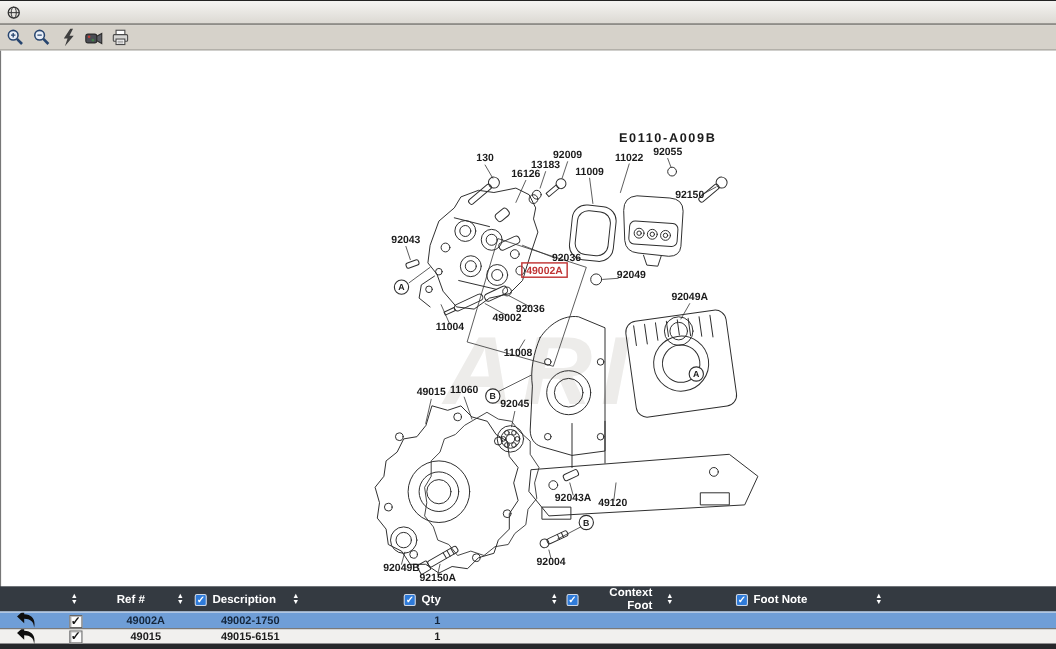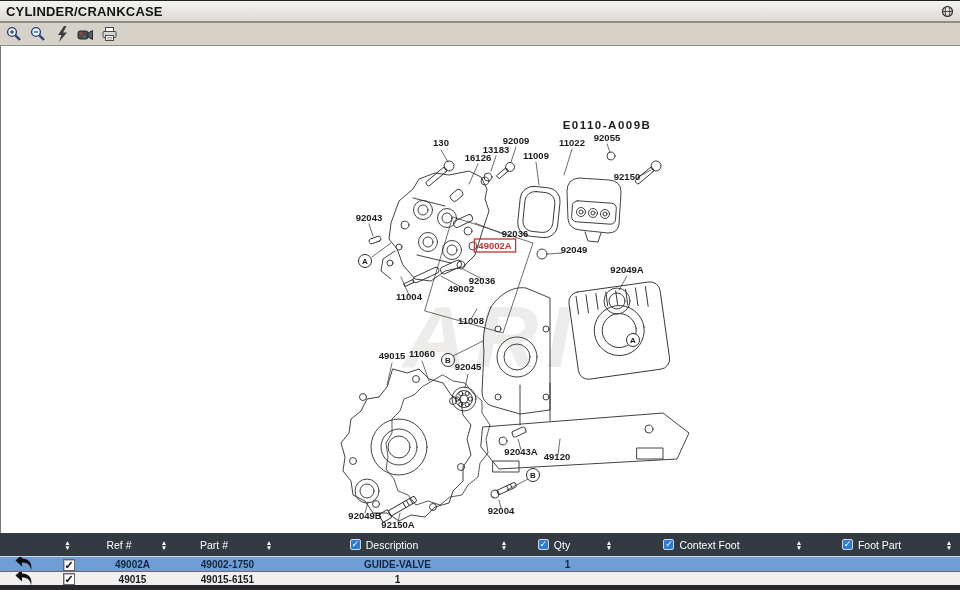--- a/index.html
+++ b/index.html
@@ -42,21 +42,21 @@
   }
   svg text.wm{
     font-family:"Liberation Sans",sans-serif;font-size:88px;font-weight:bold;
     font-style:italic;fill:#edecea;text-anchor:middle;letter-spacing:8px;
   }
   
   .ptable{position:absolute;left:0;right:0;bottom:0;}
   .thead{
     display:grid;grid-template-columns:90px 85px 105px 235px 105px 190px 150px;
     background:#343a41;height:23px;align-items:center;color:#fff;
-    font-size:10.5px;font-weight:normal;text-align:right;
+    font-size:10.5px;font-weight:bold;text-align:right;
   }
   .hcell{display:flex;align-items:center;justify-content:center;gap:5px;height:100%;}
   .hcell .grp{flex:1;display:flex;align-items:center;justify-content:center;gap:5px;}
   .sort{display:flex;flex-direction:column;line-height:5px;font-size:6.5px;color:#fff;
         width:22px;align-items:center;cursor:pointer;}
   .hchk{width:11px;height:11px;background:#2f7bd9;border:1px solid #cfd8e6;border-radius:2px;
         display:flex;align-items:center;justify-content:center;color:#fff;font-size:9px;
         line-height:9px;cursor:pointer;box-sizing:border-box;}
   .trow{
     display:grid;grid-template-columns:48px 42px 85px 105px 235px 105px 190px 150px;
@@ -71,21 +71,20 @@
         box-shadow:inset 1px 1px 0 #bbb;}
   .undo{display:flex;justify-content:center;cursor:pointer;}
   .bottomstrip{height:5px;background:#26282b;}
 </style>
 </head>
 <body>
 
 <div class="window">
 
   <div class="titlebar">
-    <span class="ttl">CYLINDER/CRANKCASE</span>
     <span style="cursor:pointer;display:flex;">
       <svg width="13" height="13" viewBox="0 0 13 13">
         <circle cx="6.5" cy="6.5" r="5" fill="none" stroke="#333" stroke-width="1.2"></circle>
         <ellipse cx="6.5" cy="6.5" rx="2.3" ry="5" fill="none" stroke="#333" stroke-width="0.9"></ellipse>
         <line x1="1.5" y1="6.5" x2="11.5" y2="6.5" stroke="#333" stroke-width="0.9"></line>
       </svg>
     </span>
   </div>
 
   <div class="toolbar">
@@ -393,29 +392,20 @@
         <span class="grp">
             <span>Ref #</span>
           </span>
         <span class="sort">
             <span>▲</span>
             <span>▼</span>
           </span>
       </div>
       <div class="hcell">
         <span class="grp">
-            <span>Part #</span>
-          </span>
-        <span class="sort">
-            <span>▲</span>
-            <span>▼</span>
-          </span>
-      </div>
-      <div class="hcell">
-        <span class="grp">
           <span class="hchk">✓</span>
           <span>Description</span>
         </span>
         <span class="sort">
             <span>▲</span>
             <span>▼</span>
           </span>
       </div>
       <div class="hcell">
         <span class="grp">
@@ -433,41 +423,40 @@
           <span>Context Foot</span>
         </span>
         <span class="sort">
             <span>▲</span>
             <span>▼</span>
           </span>
       </div>
       <div class="hcell">
         <span class="grp">
           <span class="hchk">✓</span>
-          <span>Foot Part</span>
+          <span>Foot Note</span>
         </span>
         <span class="sort">
             <span>▲</span>
             <span>▼</span>
           </span>
       </div>
     </div>
 
     <div class="trow selected">
       <span class="undo">
         <svg width="18" height="15" viewBox="0 0 18 15">
           <path d="M16,13.5 c-0.3,-5.5 -3.5,-8 -9,-8 l0,4 -6.5,-6 6.5,-6 0,4 c7.5,0.3 10.5,5 9,12 z" fill="#0e0e0e"></path>
         </svg>
       </span>
       <span class="tcell">
           <span class="rchk">✓</span>
         </span>
       <span class="tcell">49002A</span>
       <span class="tcell">49002-1750</span>
-      <span class="tcell">GUIDE-VALVE</span>
       <span class="tcell">1</span>
       <span class="tcell"></span>
       <span class="tcell"></span>
     </div>
 
     <div class="trow">
       <span class="undo">
         <svg width="18" height="15" viewBox="0 0 18 15">
           <path d="M16,13.5 c-0.3,-5.5 -3.5,-8 -9,-8 l0,4 -6.5,-6 6.5,-6 0,4 c7.5,0.3 10.5,5 9,12 z" fill="#0e0e0e"></path>
         </svg>

